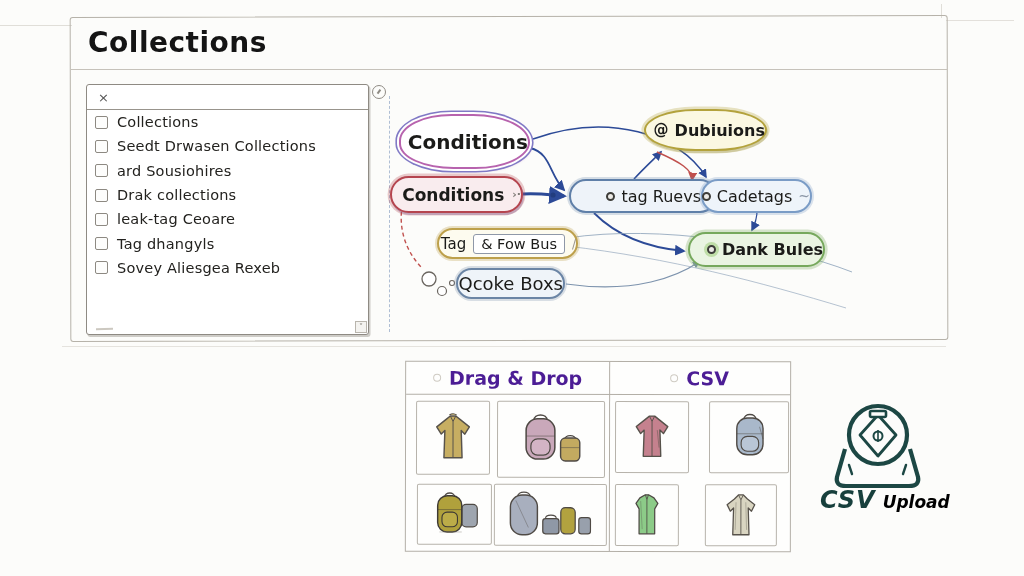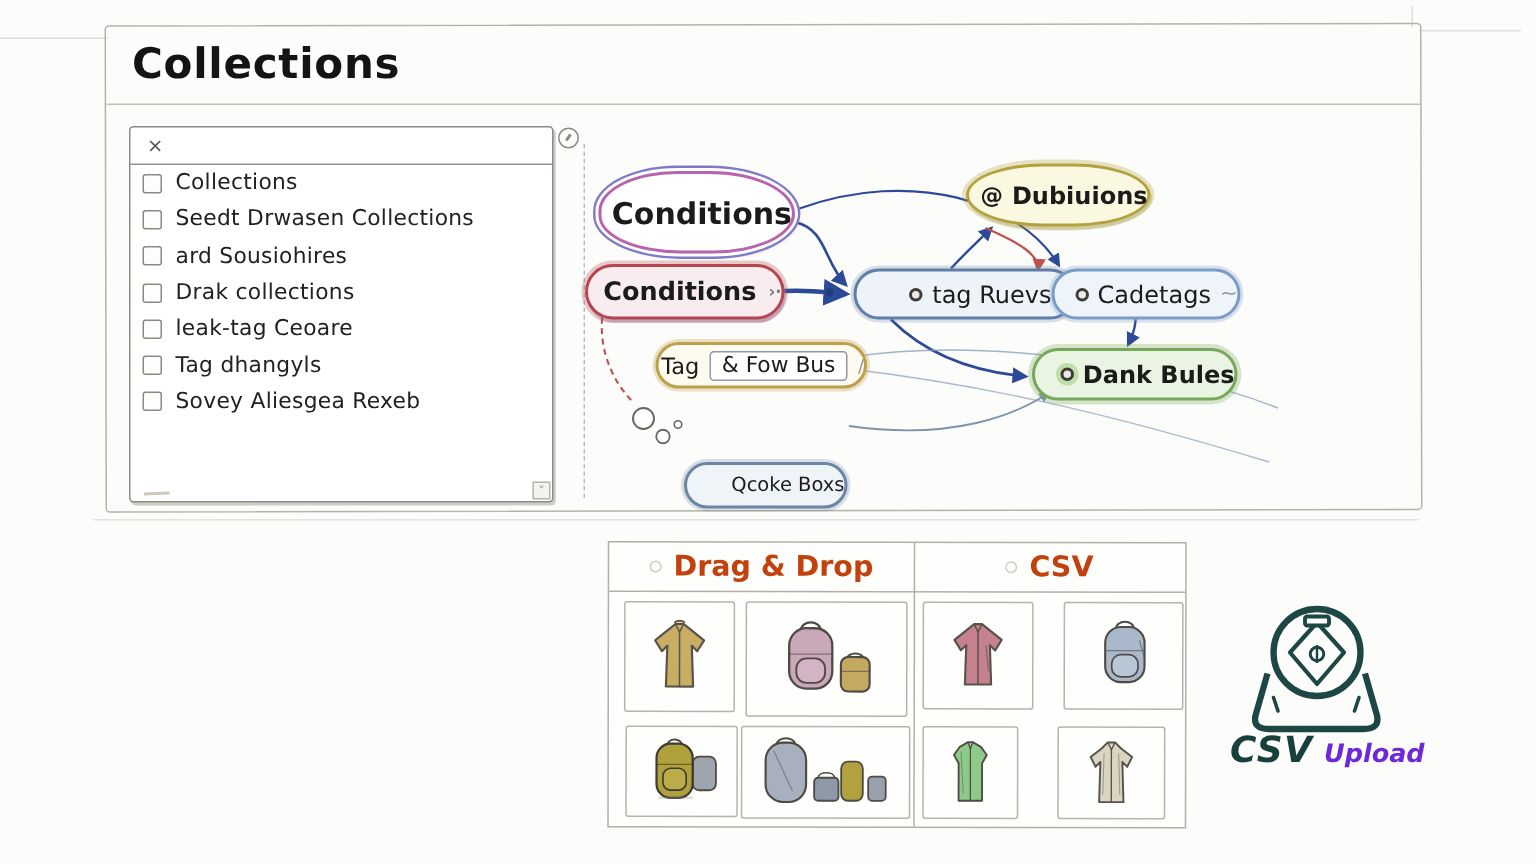--- a/index.html
+++ b/index.html
@@ -56,66 +56,66 @@
   .n-cond-bot .marks { font-size:11px; color:#7d7a75; margin-left:2px; }
   .n-tag { left:569px; top:179px; width:148px; height:34px; font-size:16px; font-weight:500;
       background:#eef3f9; border:2px solid #5f7fa8; border-radius:17px;
       box-shadow:0 0 0 2px rgba(95,127,168,.25); }
   .n-tag .dia { width:8px; height:8px; border:1.4px solid #8a8a86; background:#fff;
       transform:rotate(45deg); flex:0 0 auto; }
   .n-div { left:644px; top:109px; width:123px; height:42px; font-size:16px; font-weight:600;
       background:#fbf8e2; border:2.6px solid #b3a23c; border-radius:50% 50% 50% 50%/60% 60% 60% 60%;
       box-shadow:0 0 0 2.6px rgba(179,162,60,.3), 1px 2px 0 rgba(120,120,60,.25); }
   .n-div .at { font-size:15px; font-weight:600; }
-  .n-cat { left:701px; top:179px; width:126px; height:34px; font-size:16px; font-weight:500;
+  .n-cat { left:701px; top:179px; width:111px; height:34px; font-size:16px; font-weight:500;
       background:#eef4fa; border:2px solid #7a9cc6; border-radius:17px;
       box-shadow:0 0 0 2px rgba(122,156,198,.28); }
   .n-cat .tilde { color:#8a95a5; font-size:14px; }
   .n-rank { left:688px; top:232px; width:137px; height:35px; font-size:16px; font-weight:700;
       background:#eaf4e2; border:2.2px solid #76a85c; border-radius:18px;
       box-shadow:0 0 0 2.6px rgba(118,168,92,.3); }
   .n-rank .dot { box-shadow:0 0 0 3px rgba(150,200,110,.5); }
   .n-fow { left:425px; top:228px; width:141px; height:31px; font-size:15px; font-weight:500;
       background:#fdfbef; border:2px solid #bda04b; border-radius:16px;
       box-shadow:0 0 0 2px rgba(189,160,75,.3); gap:7px;margin-left:12px; }
   .n-fow .inner { border:1.5px solid #8f98a8; background:#fff; border-radius:3px;
       padding:1px 7px; font-size:14.5px; }
   .n-fow .slash { color:#9a958d; font-size:12px; }
-  .n-code { left:456px; top:268px; width:109px; height:31px; font-size:13px; font-weight:500;
+  .n-code { left:456px; top:268px; width:109px; height:31px; font-size:18px; font-weight:500;
       background:#eff4f9; border:2px solid #6b85a5; border-radius:16px;
-      box-shadow:0 0 0 2px rgba(107,133,165,.25);margin-top:40px; }
+      box-shadow:0 0 0 2px rgba(107,133,165,.25); }
 
   .flow-svg { position:absolute; left:370px; top:70px; z-index:2; }
 
   
   .grid { position:absolute; left:405px; top:361px; width:386px; height:191px;
           border:1.5px solid #b3afa7; transform:rotate(.1deg); background:#fefefd; }
   .grid-head { height:33px; border-bottom:1.5px solid #b3afa7; display:flex; }
   .gh-col { display:flex; align-items:center; justify-content:center; gap:8px;
-            font-size:19px; font-weight:600; color:#c2410c; }
+            font-size:19px; font-weight:600; color:#4c1d95; }
   .gh-left { width:203px; } .gh-right { flex:1; }
   .faint-circle { width:8px; height:8px; border:1.3px solid #cfcbc3; border-radius:50%; }
   .col-div { position:absolute; left:203px; top:0; bottom:0; border-left:1.5px solid #b3afa7; }
   .cell { position:absolute; border:1.4px solid #b7b3ab; border-radius:2px; background:#fefefd;
           display:flex; align-items:center; justify-content:center; }
   .c-r1c1 { left:10px;  top:39px;  width:74px;  height:74px; }
   .c-r1c2 { left:91px;  top:39px;  width:108px; height:77px; }
   .c-r1c3 { left:209px; top:39px;  width:74px;  height:72px; }
   .c-r1c4 { left:303px; top:39px;  width:80px;  height:72px; }
   .c-r2c1 { left:11px;  top:122px; width:75px;  height:61px; }
   .c-r2c2 { left:88px;  top:122px; width:113px; height:62px; }
   .c-r2c3 { left:209px; top:122px; width:64px;  height:62px; }
   .c-r2c4 { left:299px; top:122px; width:72px;  height:62px; }
 
   
   .csv-icon { position:absolute; left:818px; top:393px; }
   .csv-text { position:absolute; left:820px; top:486px; width:130px; display:flex;
               align-items:baseline; gap:7px; color:#173f3c; }
   .csv-text .t1 { font-size:24px; font-weight:700; font-style:italic; letter-spacing:1px; }
-  .csv-text .t2 { font-size:17px; font-weight:600; font-style:italic; color:#6d28d9; }
+  .csv-text .t2 { font-size:17px; font-weight:600; font-style:italic; color:#000000; }
 </style>
 </head>
 <body>
 
 <div id="canvas">
 
   <div class="sketch-line" style="left:0;top:25px;width:72px;height:1px;opacity:.6"></div>
   <div class="sketch-line" style="left:941px;top:4px;width:1px;height:14px;opacity:.6"></div>
   <div class="sketch-line" style="left:946px;top:20px;width:68px;height:1px;opacity:.55"></div>
   <div class="sketch-line" style="left:62px;top:346px;width:884px;height:1px;opacity:.5"></div>

